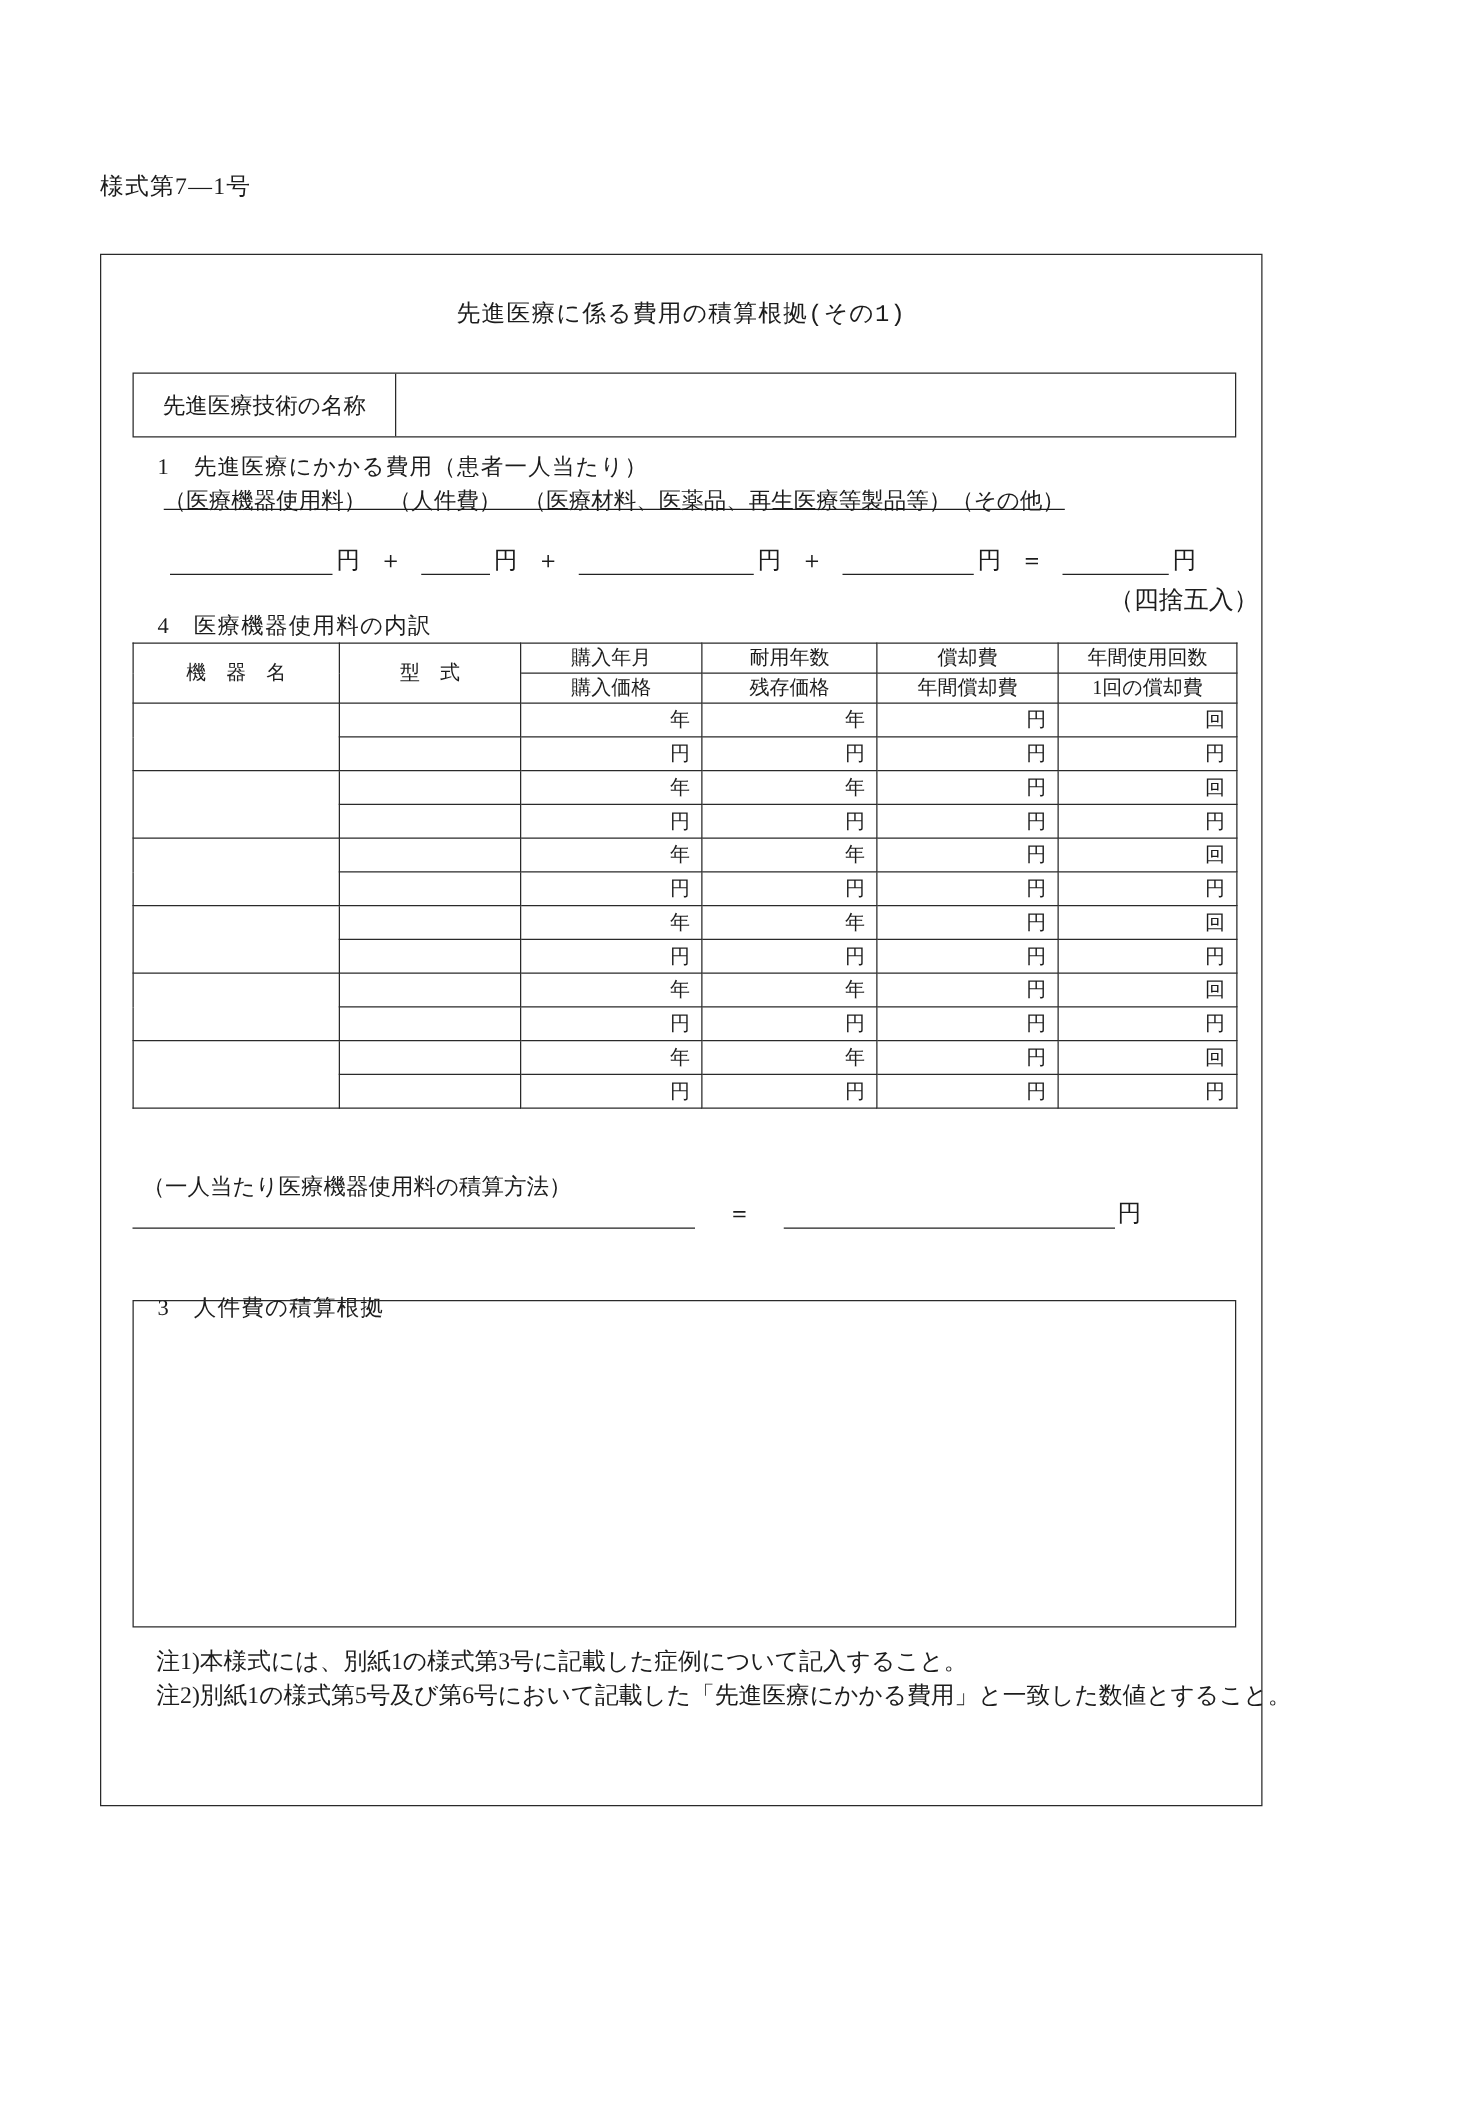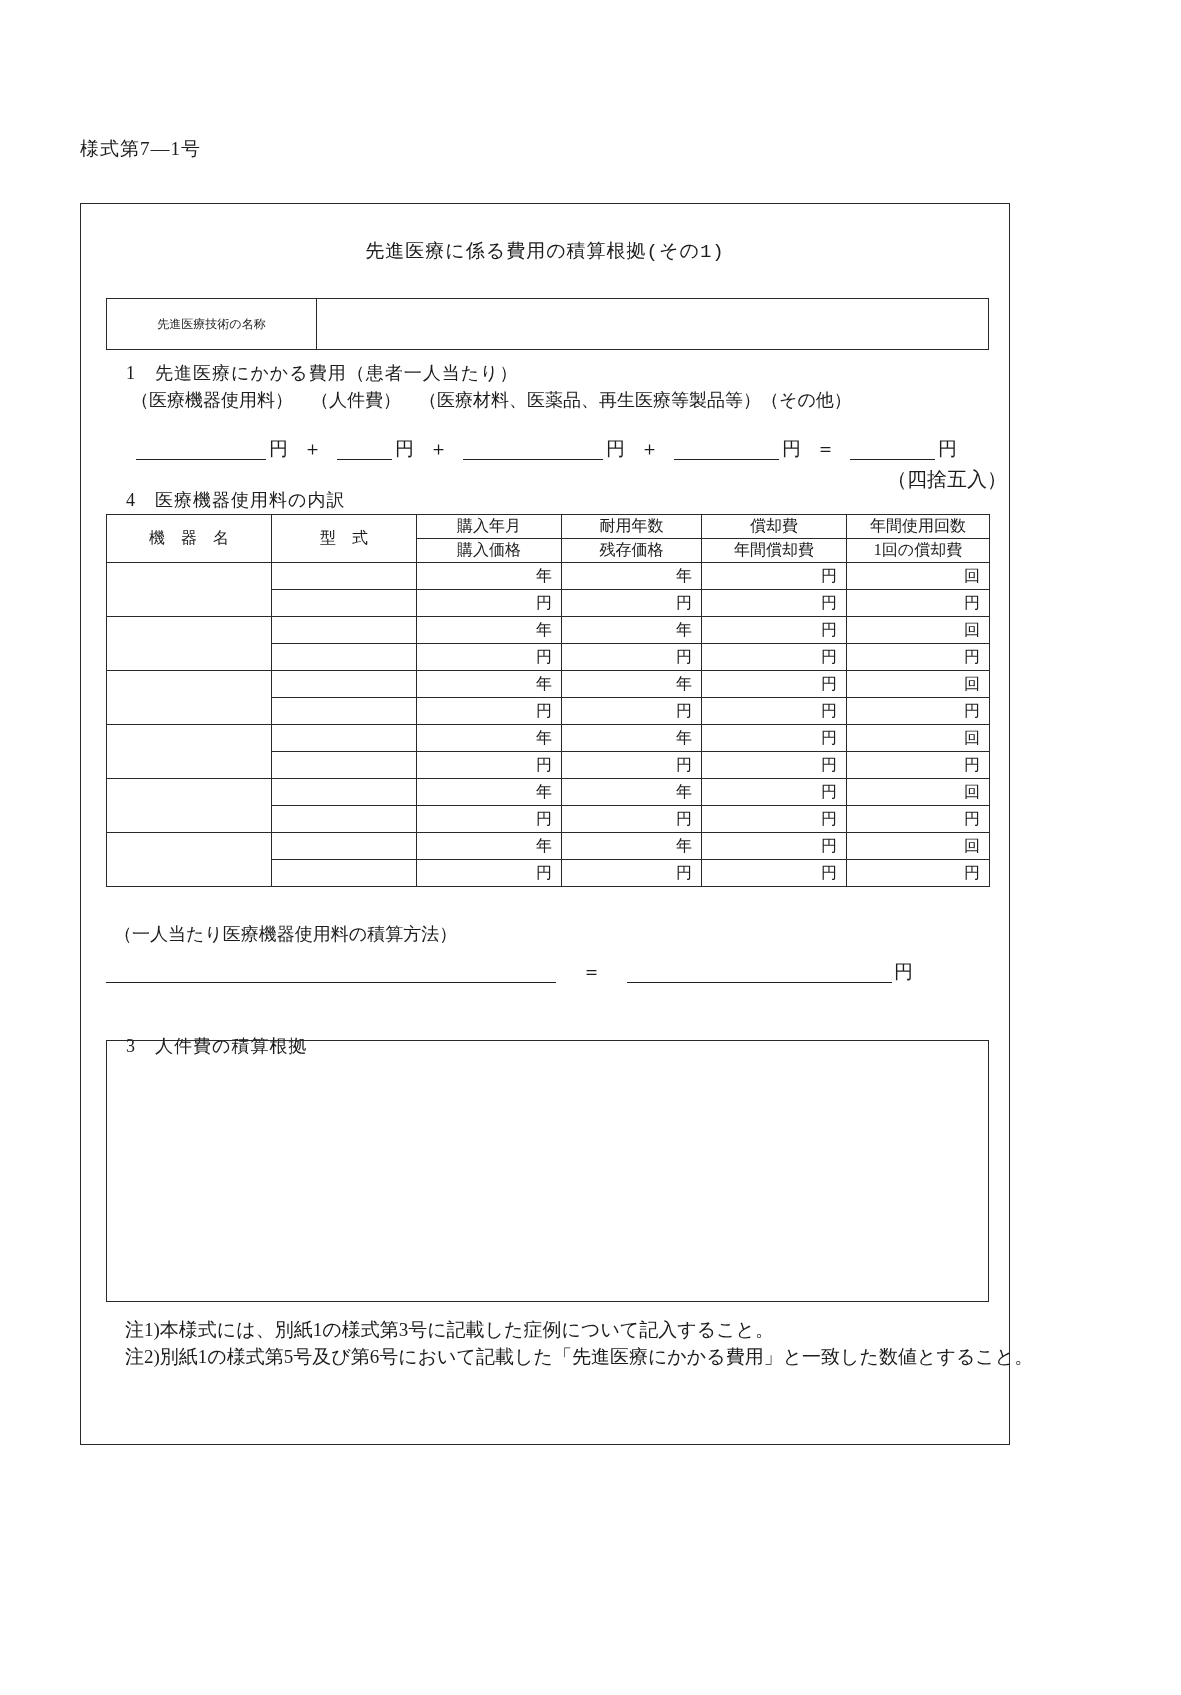--- a/index.html
+++ b/index.html
@@ -11,46 +11,46 @@
   }
   .page { position:relative; width:1039px; height:1695px; background:#fff; overflow:hidden; }
 
   .form-number { position:absolute; left:80px; top:136px; font-size:19px; letter-spacing:1px; }
 
   .outer-box { position:absolute; left:80px; top:203px; width:930px; height:1242px; border:1px solid #2a2a2a; }
 
   .title { position:absolute; left:0; top:34px; width:100%; text-align:center; font-size:19px; letter-spacing:1px;font-family:Liberation Mono, monospace; }
 
   .name-table { position:absolute; left:25px; top:94px; width:883px; height:52px; border:1px solid #2a2a2a; display:flex; }
-  .name-label { width:210px; border-right:1px solid #2a2a2a; display:flex; align-items:center; justify-content:center; font-size:12px; }
+  .name-label { width:210px; border-right:1px solid #2a2a2a; display:flex; align-items:center; justify-content:center; font-size:18px; }
   .name-value { flex:1; }
 
   .s-heading { position:absolute; left:33px; font-size:18px; letter-spacing:1px;margin-left:12px; }
   .s1-heading { top:157px; }
-  .s1-sub { position:absolute; left:50px; top:184px; font-size:18px; }
+  .s1-sub { position:absolute; left:50px; top:184px; font-size:18px;text-decoration:underline; }
 
   .formula { position:absolute; left:55px; top:234px; display:flex; align-items:flex-end; font-size:19px; }
   .blank { display:inline-block; border-bottom:1px solid #222; height:22px; }
   .w130 { width:130px; } .w55 { width:55px; } .w140 { width:140px; } .w105 { width:105px; } .w85 { width:85px; }
   .w450 { width:450px; } .w265 { width:265px; }
   .formula .unit { margin-left:3px; line-height:1.1; }
   .formula .op { margin:0 15px; line-height:1.1; }
 
   .rounding { position:absolute; left:806px; top:262px; font-size:20px;text-align:right; }
 
   .s2-heading { top:284px; }
 
   table.equip-table { position:absolute; left:25px; top:310px; width:883px; border-collapse:collapse; table-layout:fixed; }
   table.equip-table th, table.equip-table td { border:1px solid #2a2a2a; font-size:16px; font-weight:normal; overflow:hidden; }
   table.equip-table thead tr { height:24px; }
   table.equip-table thead th { text-align:center; padding:0 2px; }
   table.equip-table tbody tr { height:27px; }
   td.unit-cell { text-align:right; padding-right:9px; }
 
-  .method-label { position:absolute; left:33px; top:718px; font-size:18px; }
+  .method-label { position:absolute; left:33px; top:733px; font-size:18px; }
   .method-formula { position:absolute; left:25px; top:757px; display:flex; align-items:flex-end; font-size:19px; }
   .method-formula .op { margin:0 26px; line-height:1.1; }
   .method-formula .unit { margin-left:2px; line-height:1.1; }
 
   .s3-heading { top:830px; }
   .s3-box { position:absolute; left:25px; top:836px; width:883px; height:262px; border:1px solid #2a2a2a; }
 
   .notes { position:absolute; left:8px; top:1112px; width:922px; font-size:19px; line-height:27px;margin-left:36px; }
   .note2 { padding-left:44px; text-indent:-44px; }
 </style>

